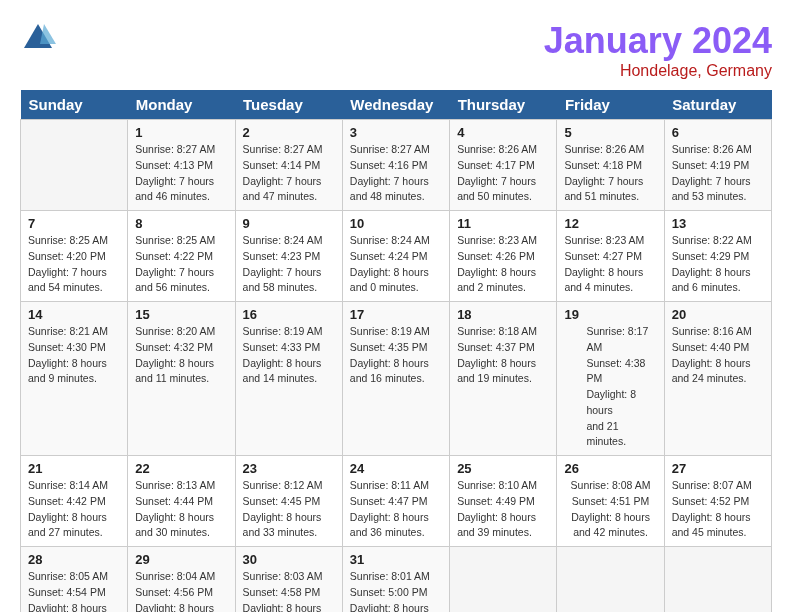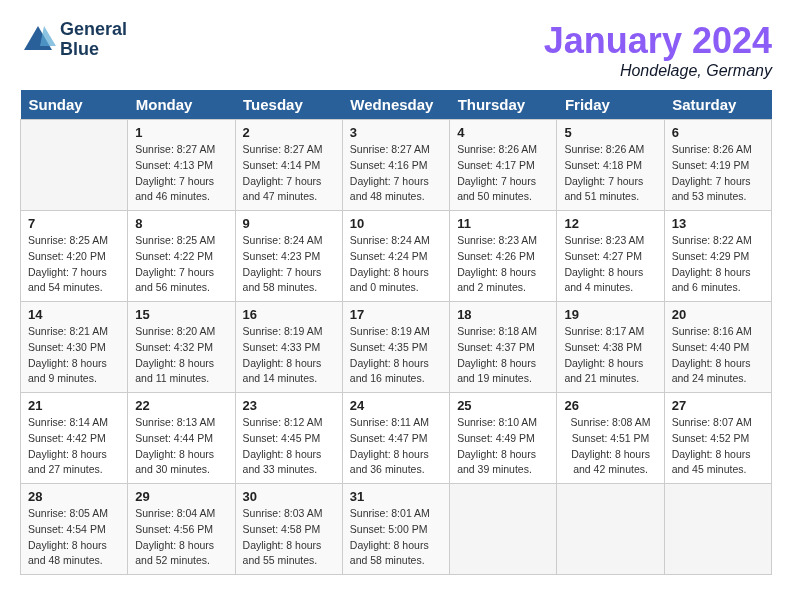--- a/index.html
+++ b/index.html
@@ -36,22 +36,21 @@
     .title-block {
       text-align: right;
     }
     .month-title {
       font-size: 36px;
       font-weight: bold;
       color: #8b5cf6;
     }
     .location-title {
       font-size: 16px;
-      color: #0f172a;
-      font-style: italic;
+      color: #b91c1c;
     }
     table {
       width: 100%;
       border-collapse: collapse;
       font-size: 11px;
     }
     thead tr th {
       background-color: #2a6099;
       color: #fff;
       padding: 6px 8px;
@@ -91,24 +90,20 @@
   </style>
 </head>
 <body>
 
 <div class="header">
   <div class="logo">
     <svg class="logo-icon" viewBox="0 0 36 36">
       <polygon points="18,4 32,28 4,28" fill="#2a6099"></polygon>
       <polygon points="24,4 36,24 20,24" fill="#5baad4" opacity="0.7"></polygon>
     </svg>
-    <div class="logo-text">
-      <span>General</span>
-      <span>Blue</span>
-    </div>
   </div>
   <div class="title-block">
     <div class="month-title">January 2024</div>
     <div class="location-title">Hondelage, Germany</div>
   </div>
 </div>
 
 <table>
   <thead>
     <tr>
@@ -249,21 +244,21 @@
         </td>
         <td>
           <span class="day-number">18</span>
           <div class="day-info" style="white-space: pre-line;">Sunrise: 8:18 AM
 Sunset: 4:37 PM
 Daylight: 8 hours
 and 19 minutes.</div>
         </td>
         <td>
           <span class="day-number">19</span>
-          <div class="day-info" style="white-space: pre-line;">Sunrise: 8:17 AM
+          <div class="day-info" style="white-space: pre-line; margin-left: 22px;">Sunrise: 8:17 AM
 Sunset: 4:38 PM
 Daylight: 8 hours
 and 21 minutes.</div>
         </td>
         <td>
           <span class="day-number">20</span>
           <div class="day-info" style="white-space: pre-line;">Sunrise: 8:16 AM
 Sunset: 4:40 PM
 Daylight: 8 hours
 and 24 minutes.</div>

